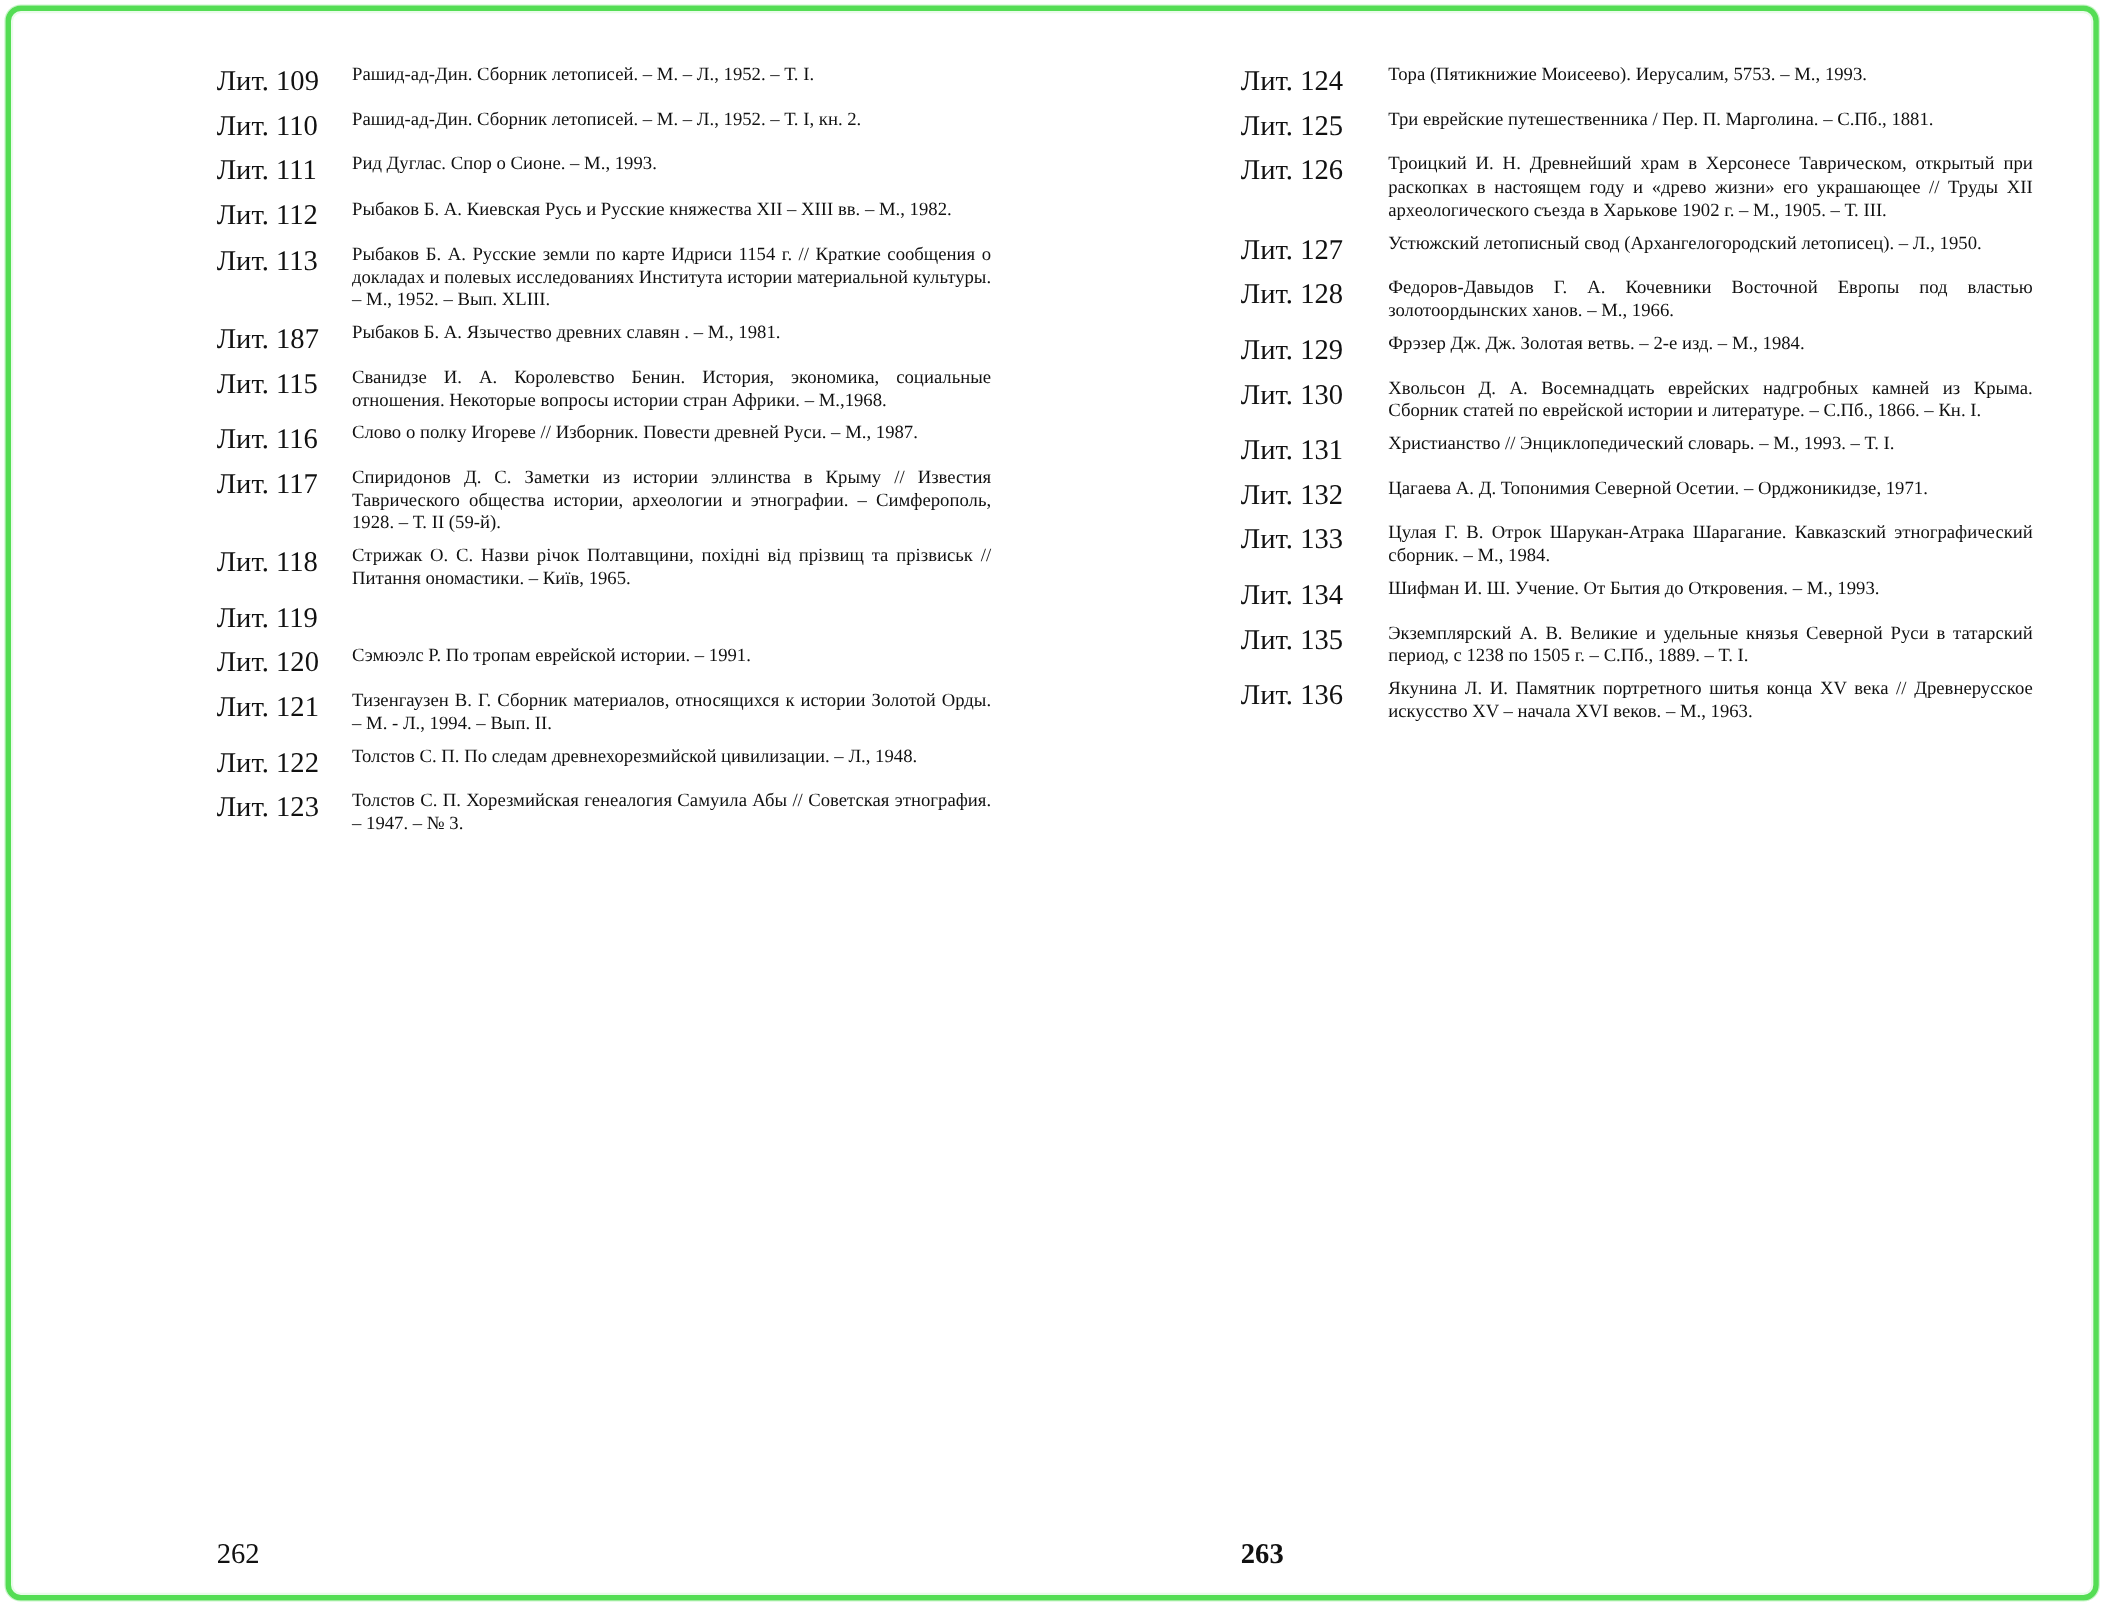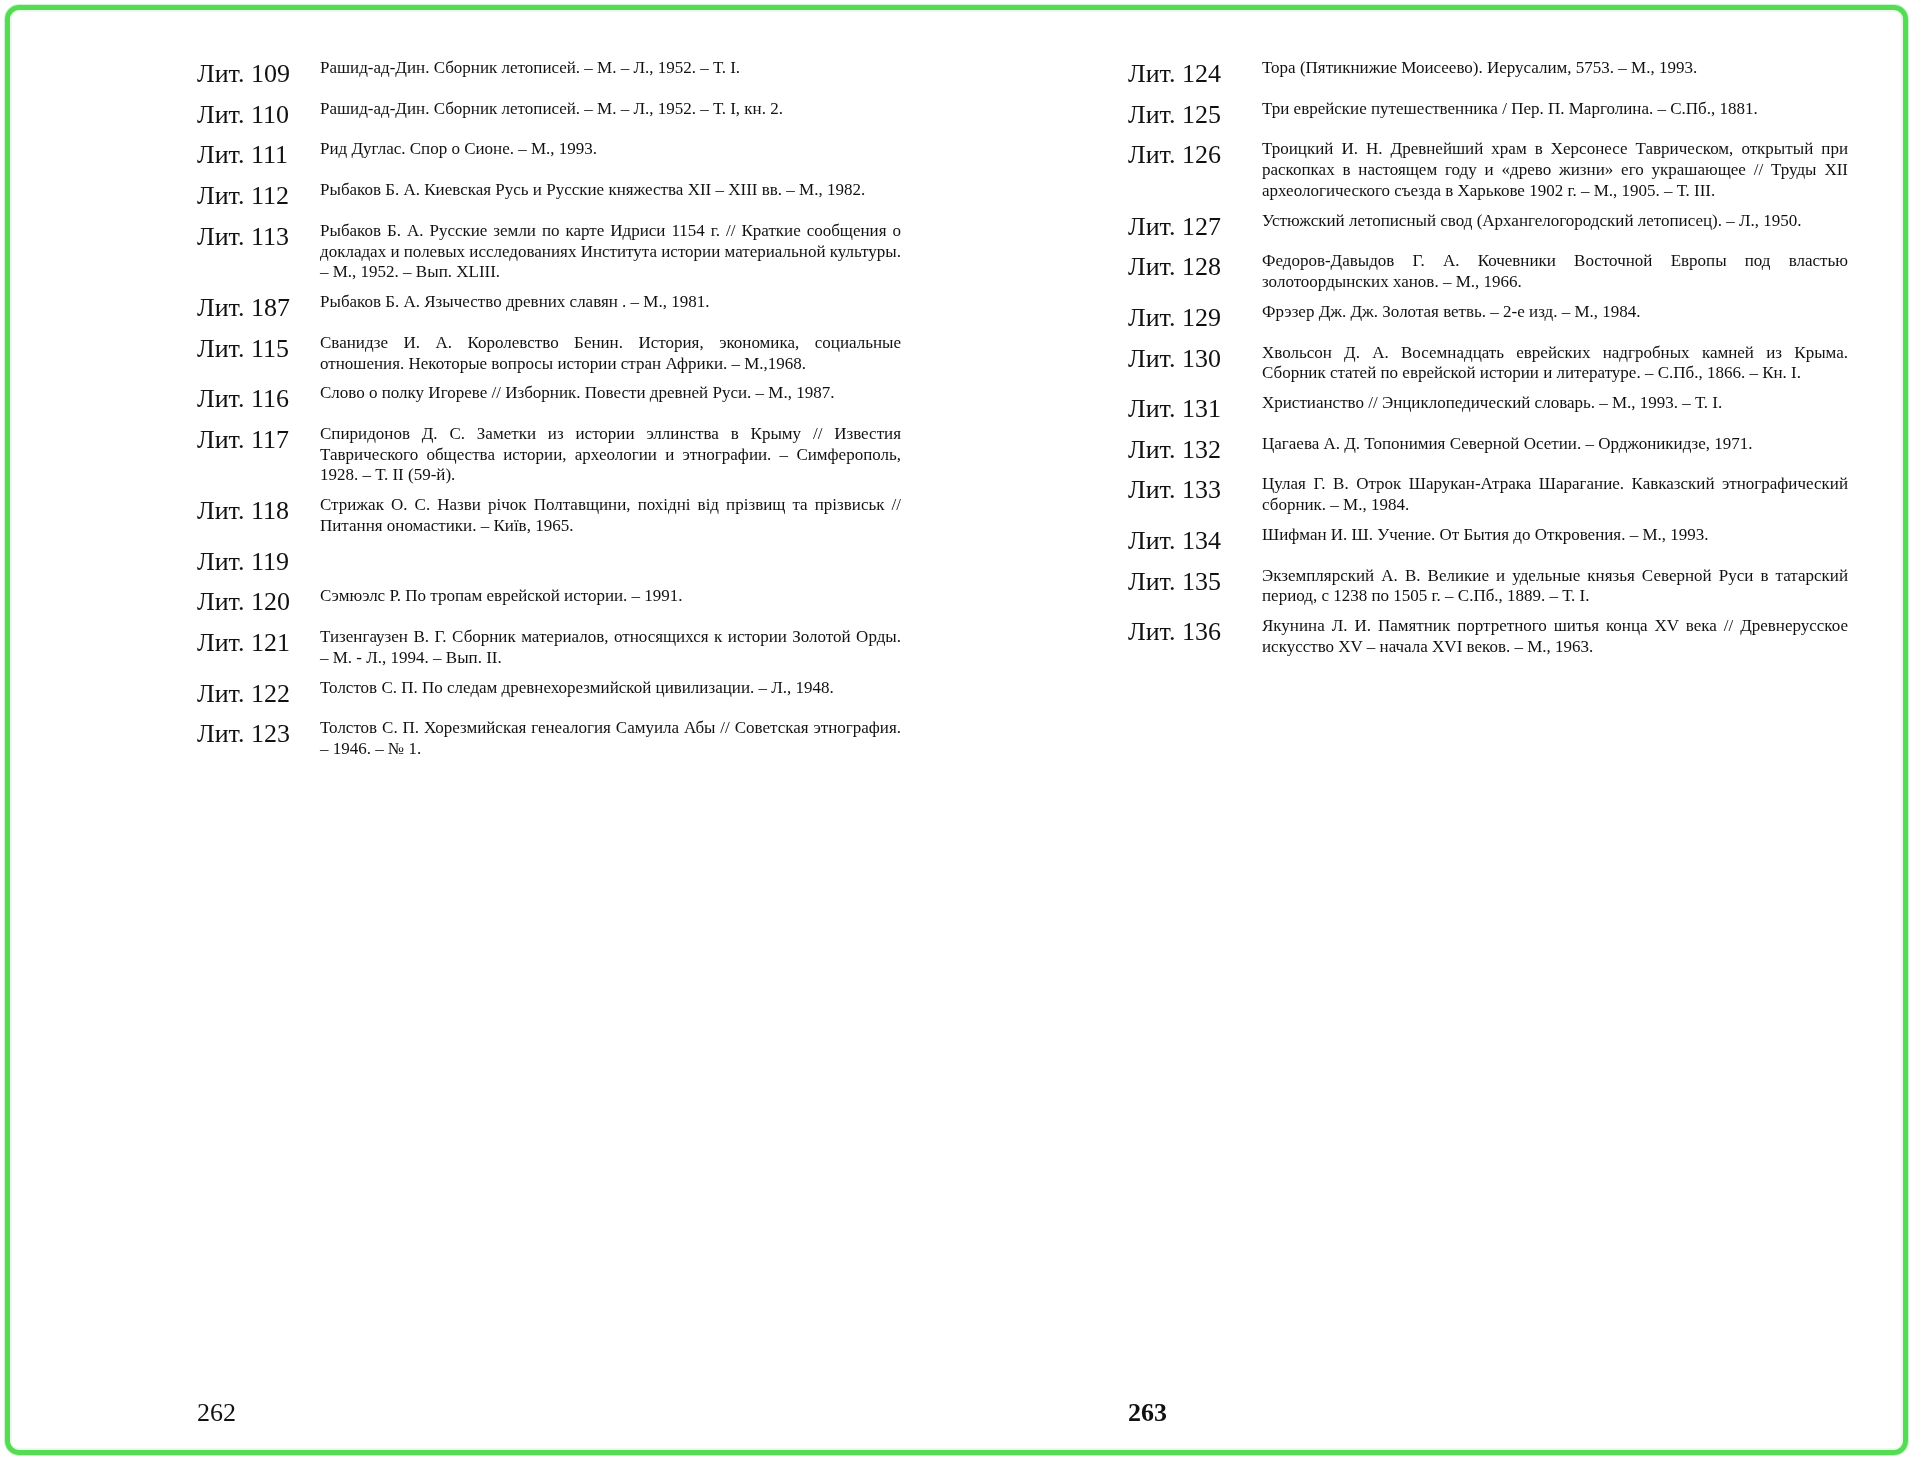--- a/index.html
+++ b/index.html
@@ -115,21 +115,21 @@
       <div class="entry">
       <div class="label">Лит. 121</div>
       <div class="text">Тизенгаузен В. Г. Сборник материалов, относящихся к истории Золотой Орды. – М. - Л., 1994. – Вып. II.</div>
     </div>
       <div class="entry">
       <div class="label">Лит. 122</div>
       <div class="text">Толстов С. П. По следам древнехорезмийской цивилизации. – Л., 1948.</div>
     </div>
       <div class="entry">
       <div class="label">Лит. 123</div>
-      <div class="text">Толстов С. П. Хорезмийская генеалогия Самуила Абы // Советская этнография. – 1946. – № 1.</div>
+      <div class="text">Толстов С. П. Хорезмийская генеалогия Самуила Абы // Советская этнография. – 1947. – № 3.</div>
     </div>
     </div>
 </div>
 
 <div class="page right">
   <div>
 
   <div class="entry">
       <div class="label">Лит. 124</div>
       <div class="text">Тора (Пятикнижие Моисеево). Иерусалим, 5753. – М., 1993.</div>

